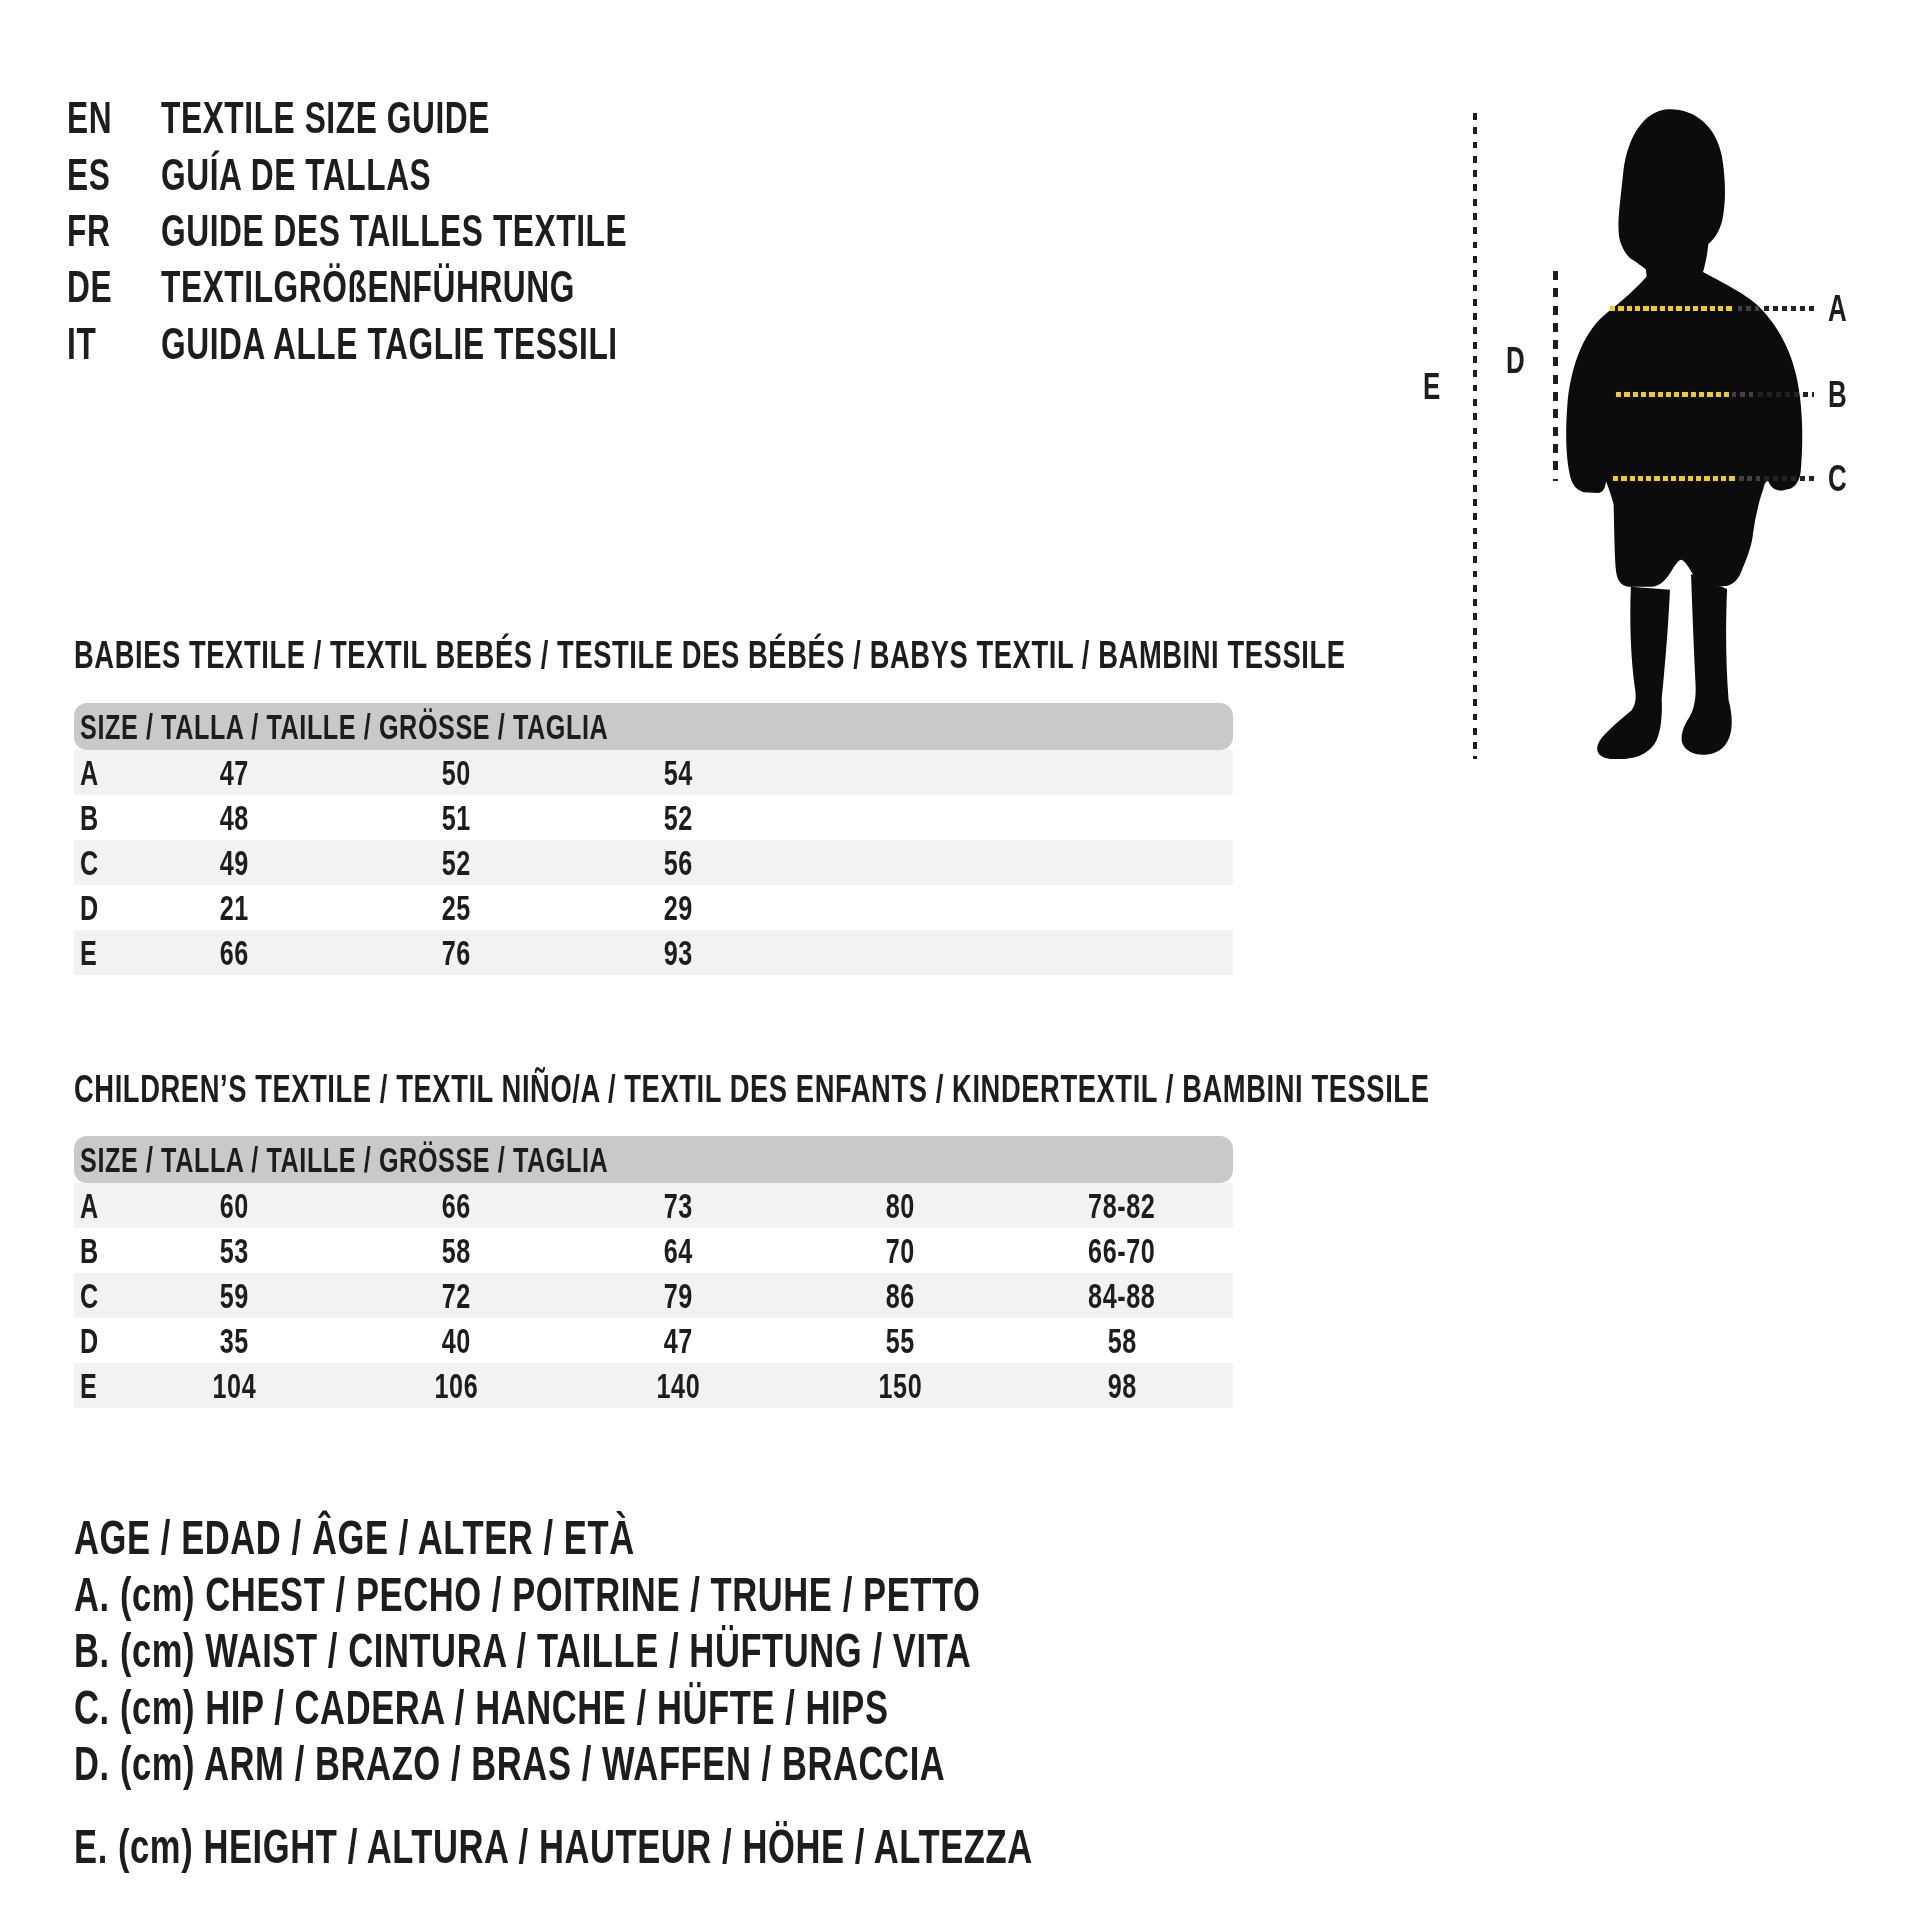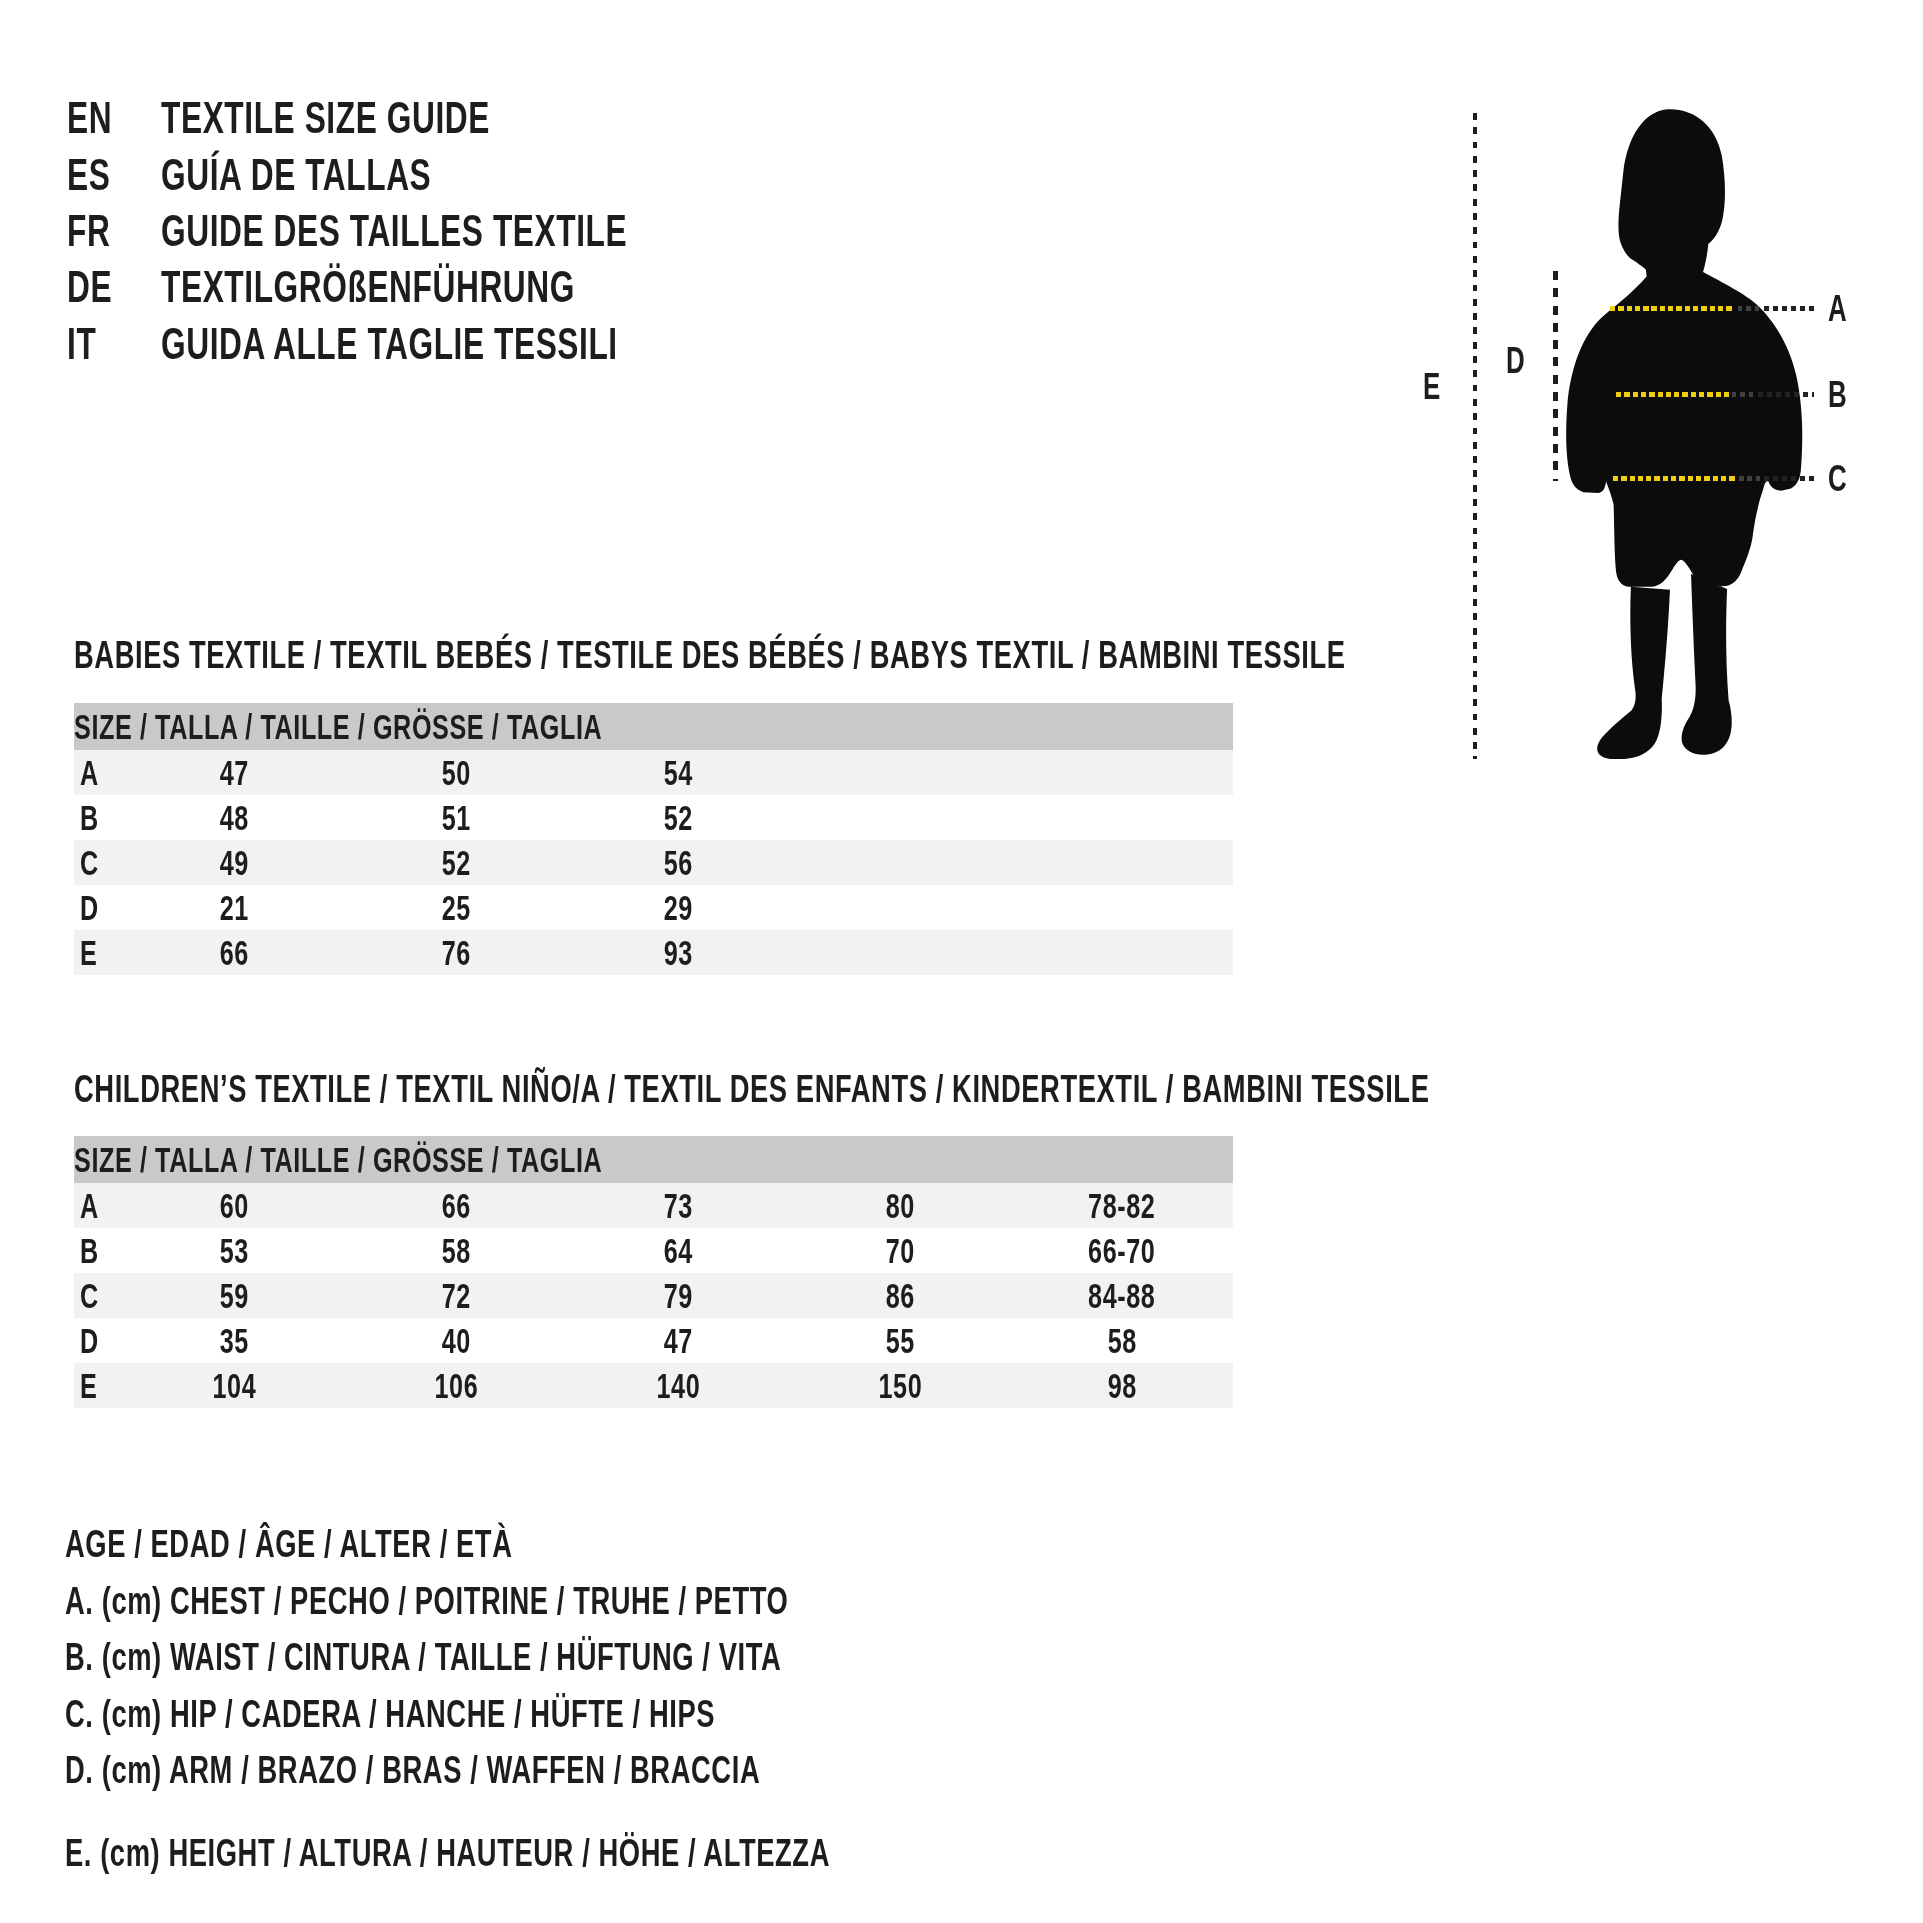--- a/index.html
+++ b/index.html
@@ -13,28 +13,28 @@
   .cx{display:inline-block;white-space:nowrap;transform:scaleX(0.72);transform-origin:0 50%;font-weight:700;letter-spacing:0.8px;}
   .cxc{display:inline-block;white-space:nowrap;transform:scaleX(0.72);transform-origin:50% 50%;font-weight:700;letter-spacing:0.8px;}
   
   .lang-row{position:absolute;left:67px;width:902px;height:56px;}
   .lang-row .code{position:absolute;left:0;top:50%;transform:translateY(-50%) scaleX(0.72);transform-origin:0 50%;font-size:44px;font-weight:700;white-space:nowrap;letter-spacing:0.8px;}
   .lang-row .lbl{position:absolute;left:94px;top:50%;transform:translateY(-50%) scaleX(0.72);transform-origin:0 50%;font-size:44px;font-weight:700;white-space:nowrap;letter-spacing:0.8px;}
   
   .sec-title{position:absolute;left:74px;height:45px;display:flex;align-items:center;font-size:38px;}
   
   .tbl{position:absolute;left:74px;width:1159px;}
-  .tbl .bar{height:47px;background:var(--bar,#c9c9c9);display:flex;align-items:center;box-sizing:border-box;font-size:35px;}
+  .tbl .bar{height:47px;background:var(--bar,#c9c9c9);display:flex;align-items:center;padding-left:6px;box-sizing:border-box;font-size:35px;border-radius:13px;}
   .trow{display:grid;grid-template-columns:49px repeat(5,222px);height:45px;align-items:center;}
   .trow.head{height:47px;}
   .trow.stripe{background:var(--stripe,#f2f2f2);}
   .tcell{text-align:center;font-size:35px;display:flex;align-items:center;justify-content:center;height:100%;}
   .tlabel{font-size:35px;display:flex;align-items:center;padding-left:6px;height:100%;}
   
-  .leg-row{position:absolute;left:65px;height:56px;display:flex;align-items:flex-end;font-size:38px;}
+  .leg-row{position:absolute;left:74px;height:56px;display:flex;align-items:flex-start;font-size:48px;}
   
   .vline-e{position:absolute;left:1473px;top:113px;width:3.8px;height:646px;
     background:repeating-linear-gradient(to bottom,var(--ink,#1d1d1b) 0 6.8px,transparent 6.8px 14.3px);}
   .vline-d{position:absolute;left:1553px;top:271px;width:4.5px;height:210px;
     background:repeating-linear-gradient(to bottom,var(--ink,#1d1d1b) 0 9px,transparent 9px 17.3px);}
   .hdash-y{position:absolute;height:4.5px;background:repeating-linear-gradient(to right,var(--accent,#f2ce0d) 0 5.3px,transparent 5.3px 8.3px);}
   .hdash-f{position:absolute;height:4.5px;opacity:.55;background:repeating-linear-gradient(to right,#6b6b6b 0 4.5px,transparent 4.5px 8.3px);}
   .hdash-k{position:absolute;height:4.5px;background:repeating-linear-gradient(to right,#222 0 5.3px,transparent 5.3px 9px);}
   .mlabel{position:absolute;height:45px;display:flex;align-items:center;font-size:36px;}
 </style>

